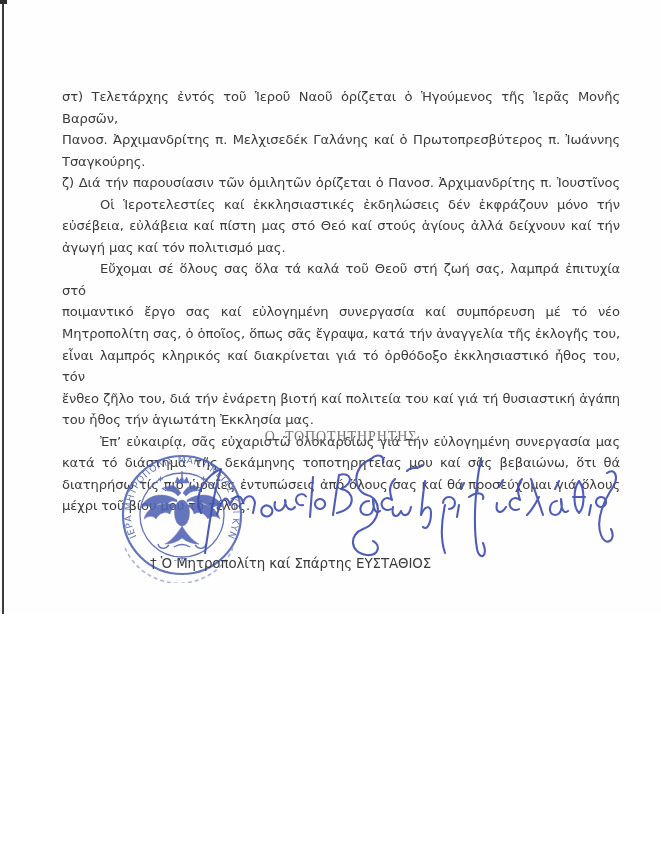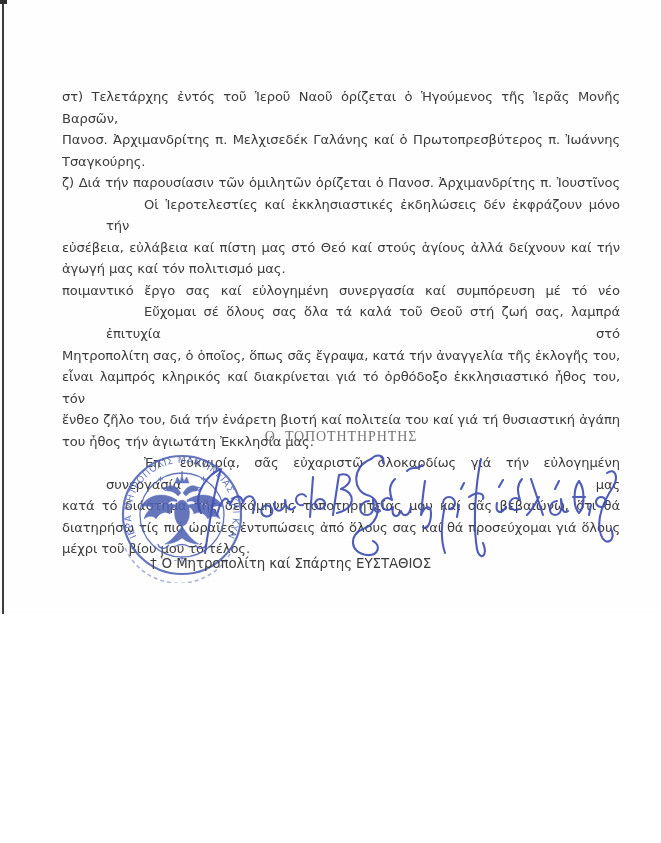--- a/index.html
+++ b/index.html
@@ -19,21 +19,21 @@
     position:absolute; left:0; top:0; width:7px; height:4px;
     background:#2e2e30;
   }
   .letter-lines {
     position:absolute; left:62px; top:86px; width:558px;
     color:#3b3b3d;
     font-size:13.1px; line-height:21.55px; letter-spacing:-0.1px;
   }
   .ln { text-align:justify; text-align-last:left; }
   .ln.j { text-align-last:justify; }
-  .ln.ind { text-indent:38px;margin-left:44px; }
+  .ln.ind { text-indent:38px; }
   .closing-title {
     position:absolute; left:62px; top:429px; width:558px;
     text-align:center;
     color:#737373;
     font-size:14px; letter-spacing:0.9px; word-spacing:5px;font-family:Liberation Serif, serif;
   }
   .stamp-svg { position:absolute; left:116px; top:451px; opacity:0.88; }
   .signature-svg { position:absolute; left:163px; top:447px; }
   .attribution {
     position:absolute; left:150px; top:556px;
@@ -50,22 +50,22 @@
   <div class="scan-corner-mark"></div>
 
   <div class="letter-lines">
     <div class="ln j">στ) Τελετάρχης ἐντός τοῦ Ἱεροῦ Ναοῦ ὁρίζεται ὁ Ἡγούμενος τῆς Ἱερᾶς Μονῆς Βαρσῶν,</div>
     <div class="ln j">Πανοσ. Ἀρχιμανδρίτης π. Μελχισεδέκ Γαλάνης καί ὁ Πρωτοπρεσβύτερος π. Ἰωάννης</div>
     <div class="ln">Τσαγκούρης.</div>
     <div class="ln j">ζ) Διά τήν παρουσίασιν τῶν ὁμιλητῶν ὁρίζεται ὁ Πανοσ. Ἀρχιμανδρίτης π. Ἰουστῖνος</div>
     <div class="ln j ind">Οἱ Ἱεροτελεστίες καί ἐκκλησιαστικές ἐκδηλώσεις δέν ἐκφράζουν μόνο τήν</div>
     <div class="ln j">εὐσέβεια, εὐλάβεια καί πίστη μας στό Θεό καί στούς ἁγίους ἀλλά δείχνουν καί τήν</div>
     <div class="ln">ἀγωγή μας καί τόν πολιτισμό μας.</div>
+    <div class="ln j ind">Εὔχομαι σέ ὅλους σας ὅλα τά καλά τοῦ Θεοῦ στή ζωή σας, λαμπρά ἐπιτυχία στό</div>
     <div class="ln j">ποιμαντικό ἔργο σας καί εὐλογημένη συνεργασία καί συμπόρευση μέ τό νέο</div>
-    <div class="ln j ind">Εὔχομαι σέ ὅλους σας ὅλα τά καλά τοῦ Θεοῦ στή ζωή σας, λαμπρά ἐπιτυχία στό</div>
     <div class="ln j">Μητροπολίτη σας, ὁ ὁποῖος, ὅπως σᾶς ἔγραψα, κατά τήν ἀναγγελία τῆς ἐκλογῆς του,</div>
     <div class="ln j">εἶναι λαμπρός κληρικός καί διακρίνεται γιά τό ὀρθόδοξο ἐκκλησιαστικό ἦθος του, τόν</div>
     <div class="ln j">ἔνθεο ζῆλο του, διά τήν ἐνάρετη βιοτή καί πολιτεία του καί γιά τή θυσιαστική ἀγάπη</div>
     <div class="ln">του ἦθος τήν ἁγιωτάτη Ἐκκλησία μας.</div>
     <div class="ln j ind">Ἐπ’ εὐκαιρίᾳ, σᾶς εὐχαριστῶ ὁλοκαρδίως γιά τήν εὐλογημένη συνεργασία μας</div>
     <div class="ln j">κατά τό διάστημα τῆς δεκάμηνης τοποτηρητείας μου καί σᾶς βεβαιώνω, ὅτι θά</div>
     <div class="ln j">διατηρήσω τίς πιό ὡραῖες ἐντυπώσεις ἀπό ὅλους σας καί θά προσεύχομαι γιά ὅλους</div>
     <div class="ln">μέχρι τοῦ βίου μου τό τέλος.</div>
   </div>
 

